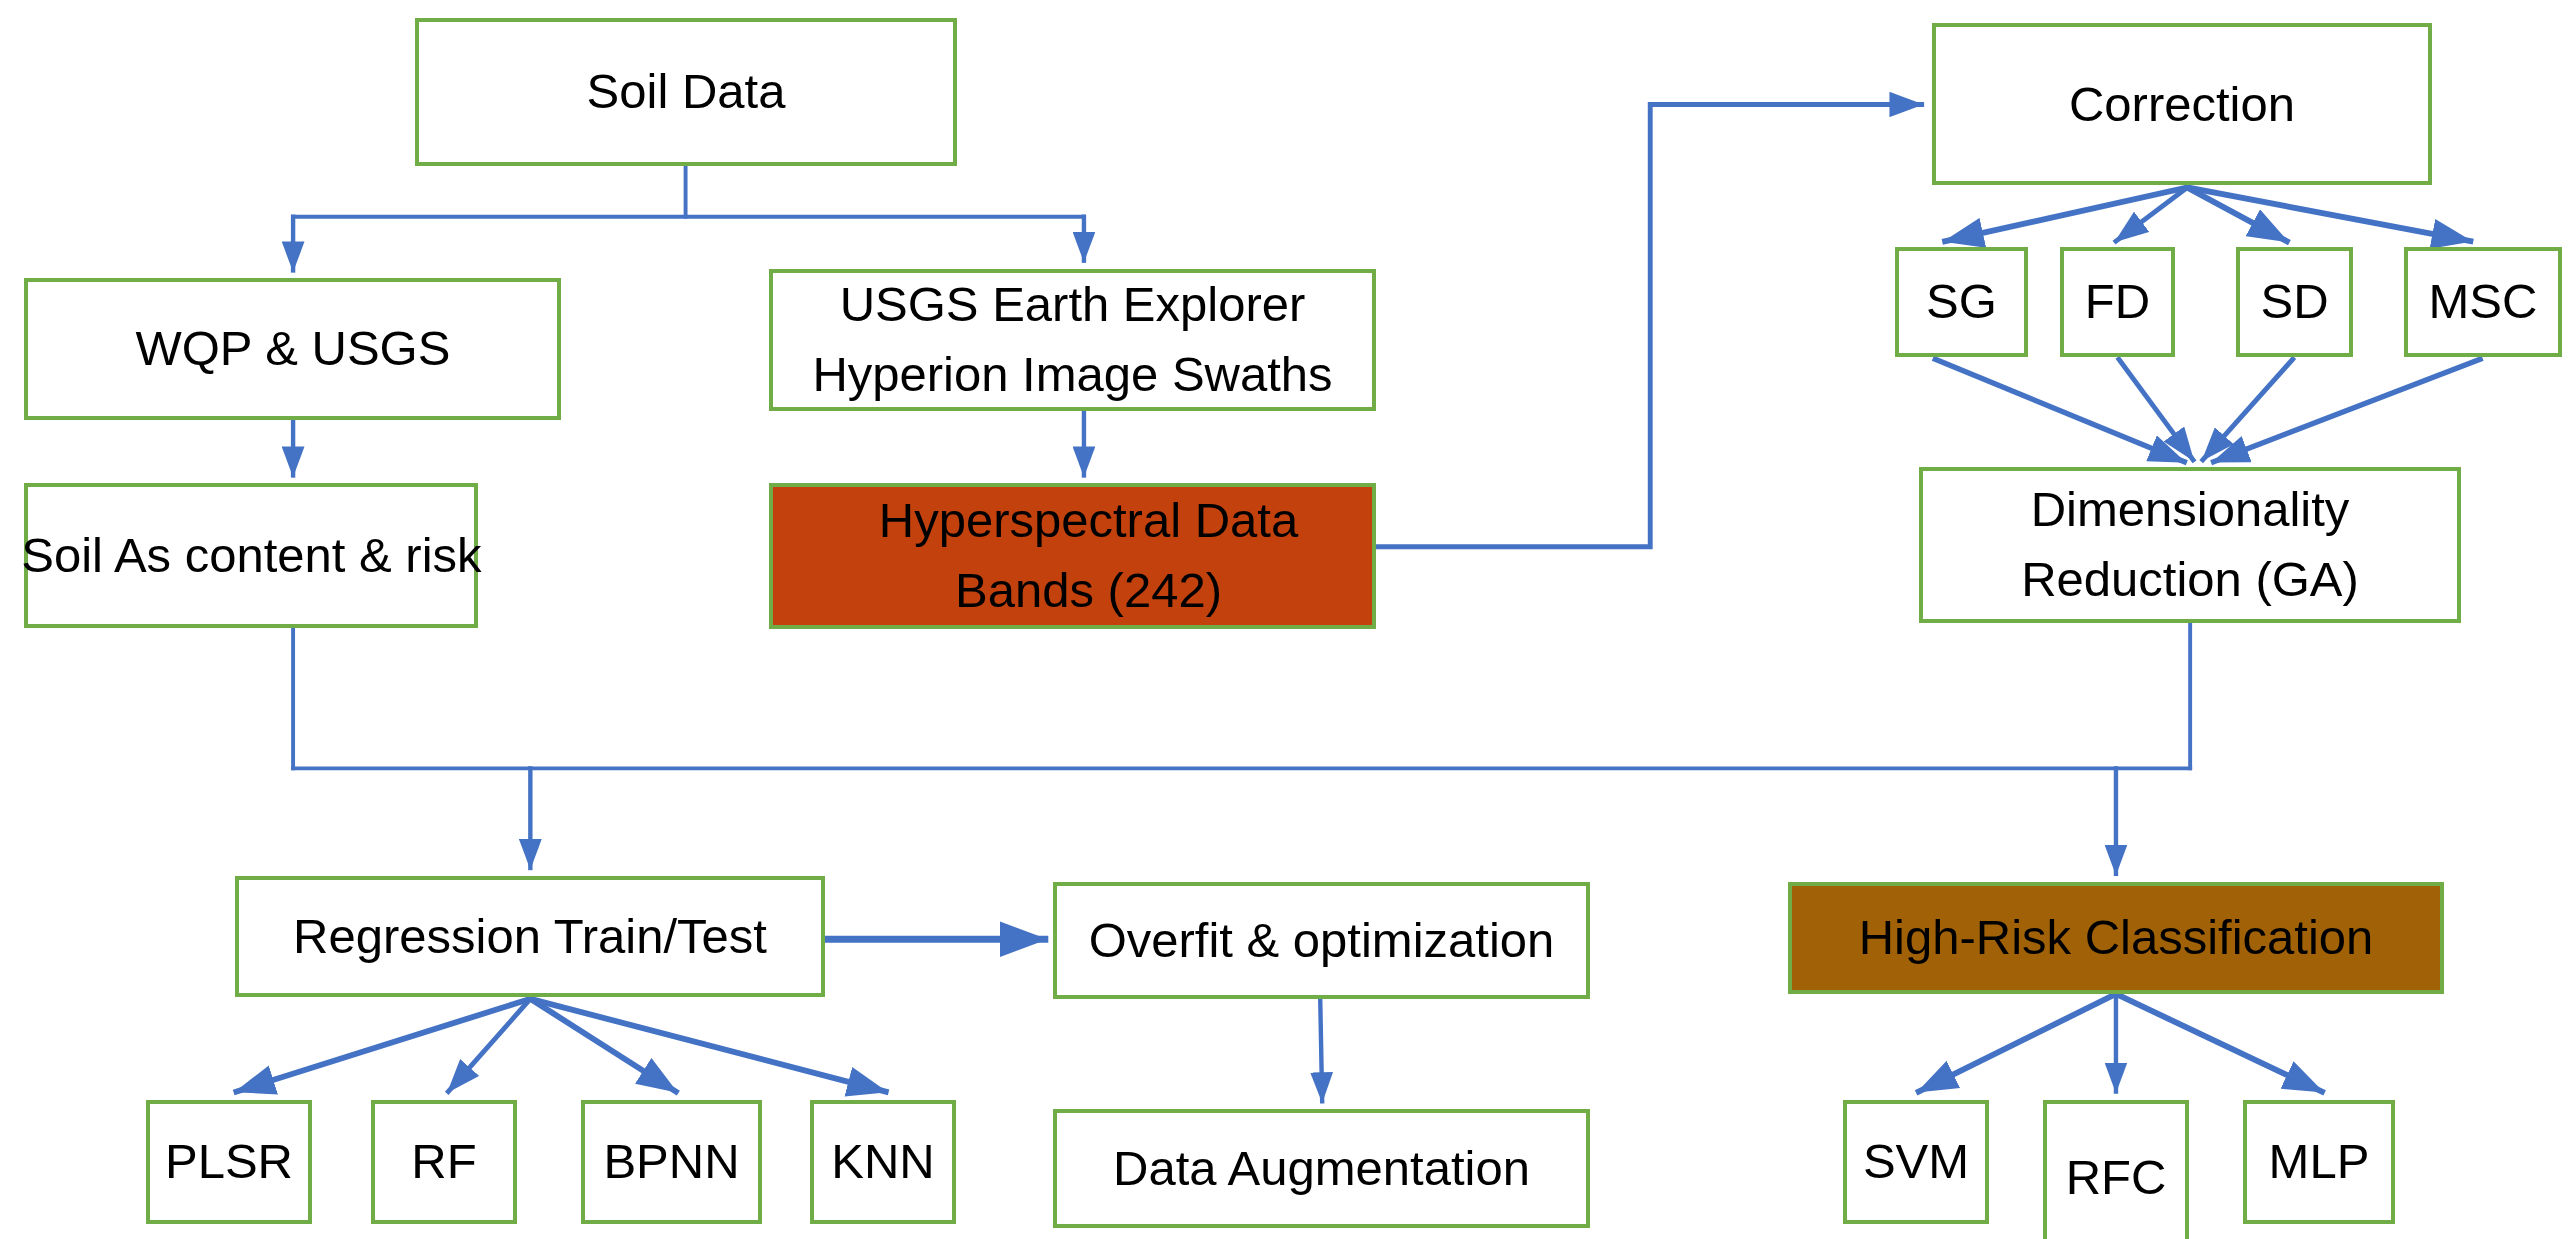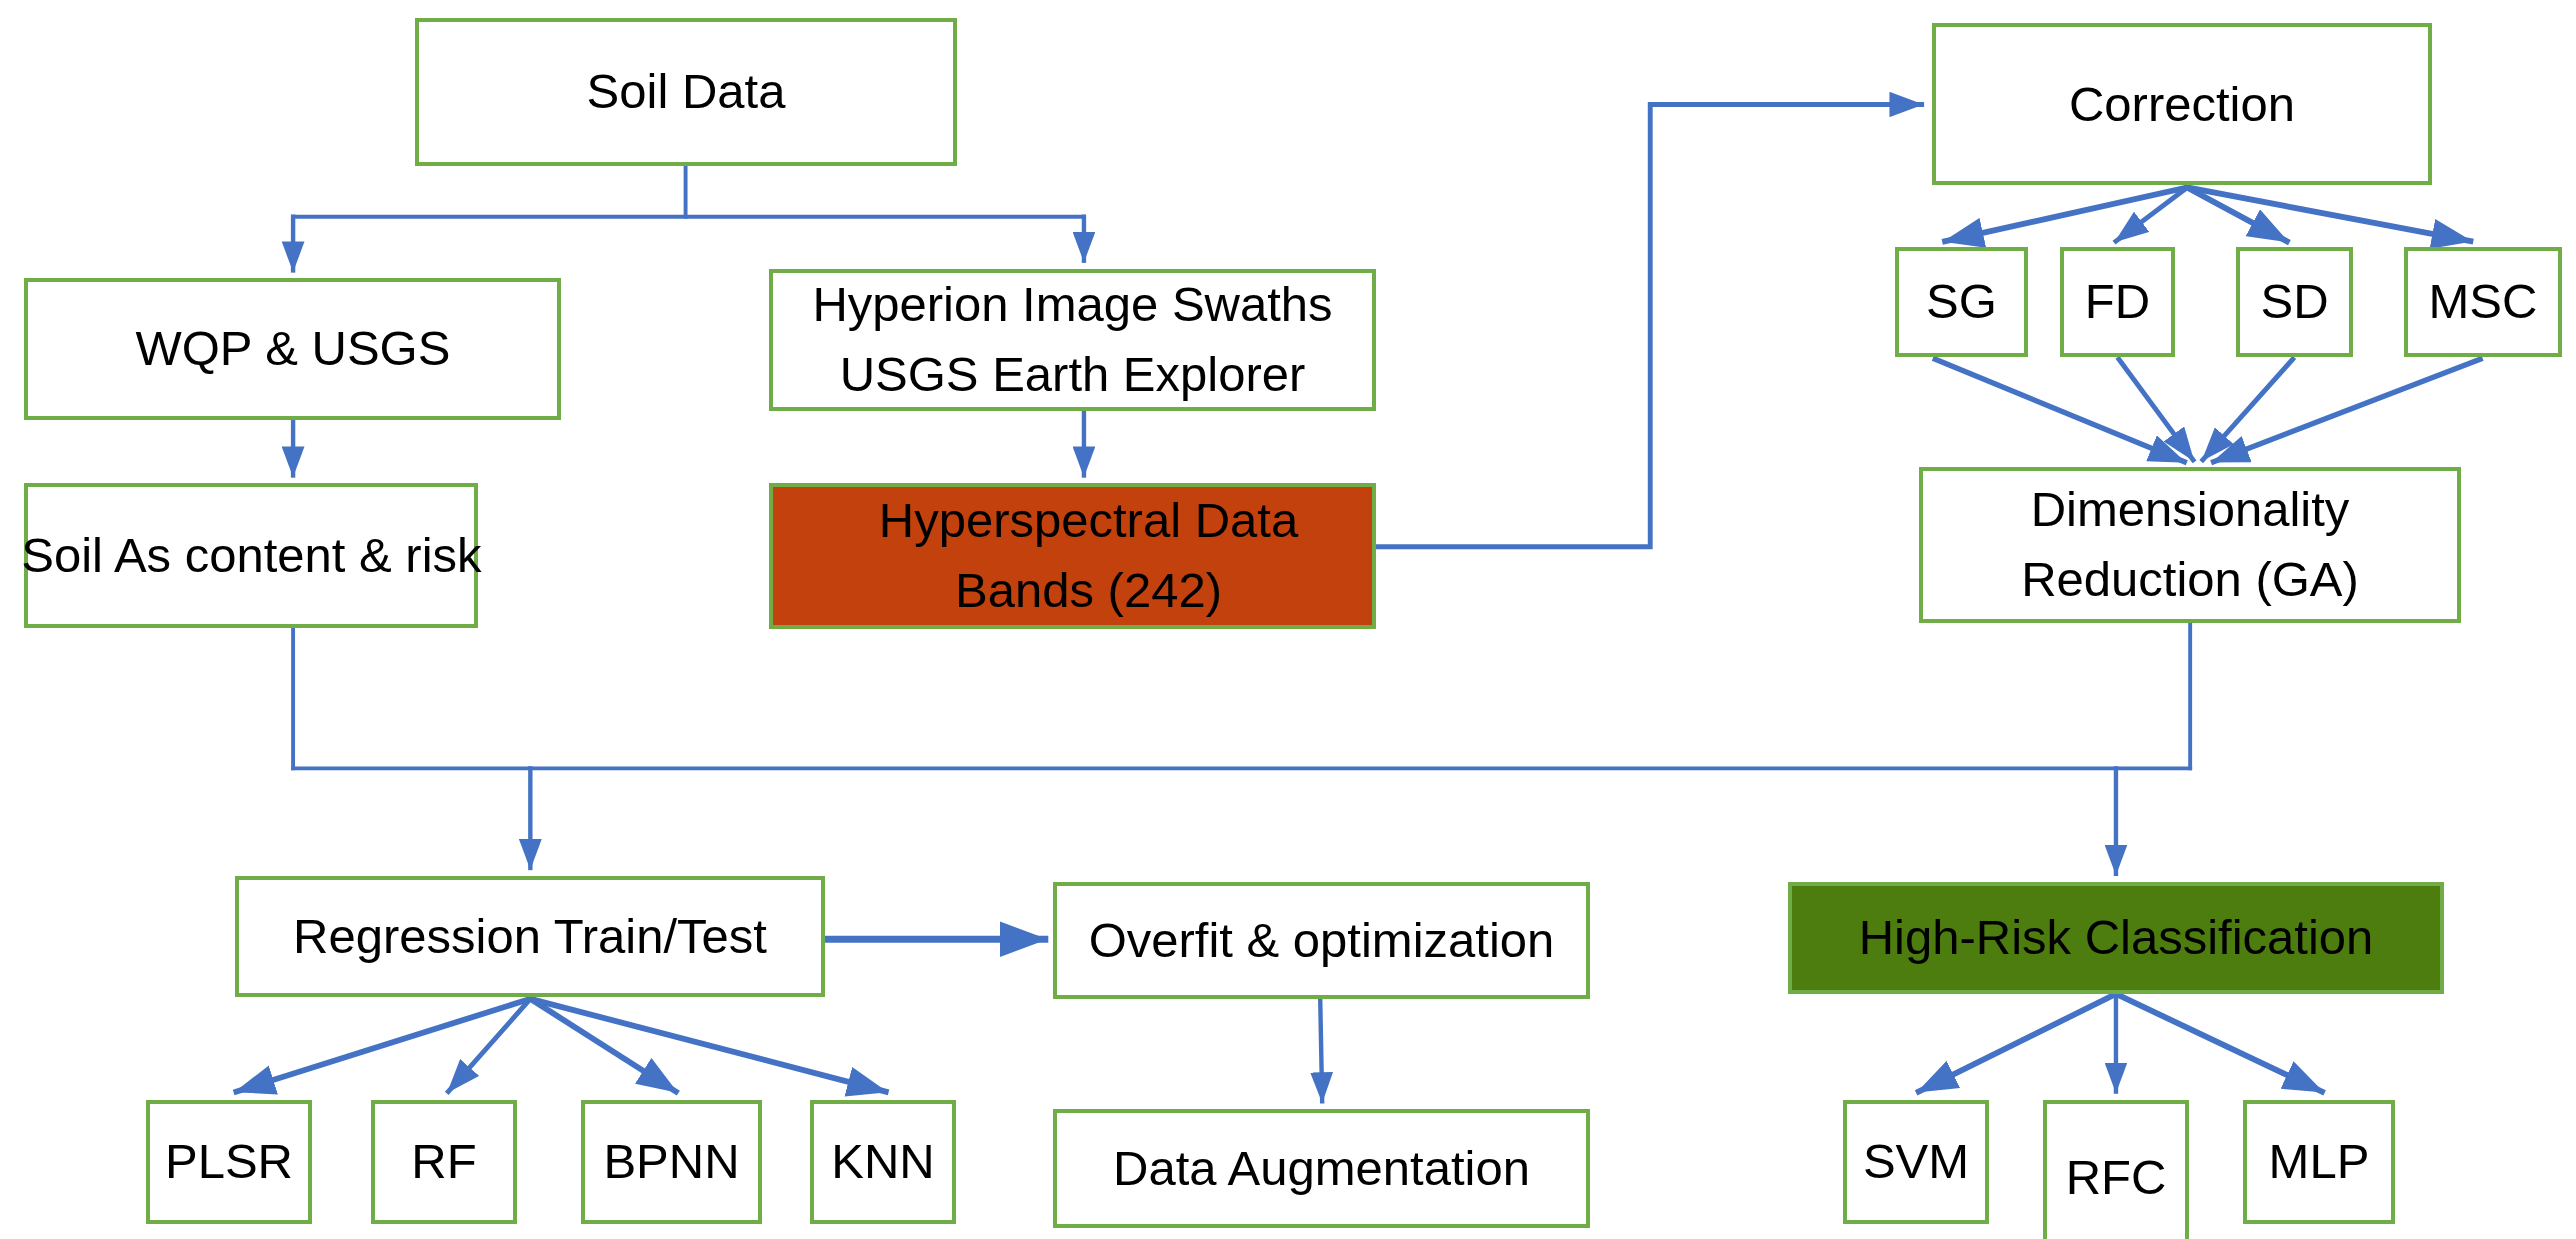--- a/index.html
+++ b/index.html
@@ -75,22 +75,22 @@
       <div class="node" style="left: 415px; top: 17.6px; width: 542px; height: 148px; border: 4.4px solid rgb(112, 173, 71); background: rgb(255, 255, 255); color: rgb(0, 0, 0); font-size: 49px;">
         <div>Soil Data</div>
       </div>
       <div class="node" style="left: 24.4px; top: 278px; width: 537px; height: 142px; border: 4.4px solid rgb(112, 173, 71); background: rgb(255, 255, 255); color: rgb(0, 0, 0); font-size: 49px;">
         <div>WQP &amp; USGS</div>
       </div>
       <div class="node" style="left: 24.4px; top: 483px; width: 454px; height: 145px; border: 4.4px solid rgb(112, 173, 71); background: rgb(255, 255, 255); color: rgb(0, 0, 0); font-size: 49px;">
         <div>Soil As content &amp; risk</div>
       </div>
       <div class="node" style="left: 769px; top: 269px; width: 607px; height: 142px; border: 4.4px solid rgb(112, 173, 71); background: rgb(255, 255, 255); color: rgb(0, 0, 0); font-size: 49px;">
+        <div>USGS Earth Explorer</div>
         <div>Hyperion Image Swaths</div>
-        <div>USGS Earth Explorer</div>
       </div>
       <div class="node" style="left: 769px; top: 483px; width: 607px; height: 146px; border: 4.4px solid rgb(112, 173, 71); background: #c2410c; color: rgb(0, 0, 0); font-size: 49px; padding-left: 32px;">
         <div>Hyperspectral Data</div>
         <div>Bands (242)</div>
       </div>
       <div class="node" style="left: 1932px; top: 23.4px; width: 500px; height: 162px; border: 4.4px solid rgb(112, 173, 71); background: rgb(255, 255, 255); color: rgb(0, 0, 0); font-size: 49px;">
         <div>Correction</div>
       </div>
       <div class="node" style="left: 1867px; top: 247px; width: 133px; height: 110px; border: 4.4px solid rgb(112, 173, 71); background: rgb(255, 255, 255); color: rgb(0, 0, 0); font-size: 49px; margin-left: 28px;">
         <div>SG</div>
@@ -107,21 +107,21 @@
       <div class="node" style="left: 1919px; top: 467px; width: 542px; height: 156px; border: 4.4px solid rgb(112, 173, 71); background: rgb(255, 255, 255); color: rgb(0, 0, 0); font-size: 49px;">
         <div>Dimensionality</div>
         <div>Reduction (GA)</div>
       </div>
       <div class="node" style="left: 235px; top: 876px; width: 590px; height: 121px; border: 4.4px solid rgb(112, 173, 71); background: rgb(255, 255, 255); color: rgb(0, 0, 0); font-size: 49px;">
         <div>Regression Train/Test</div>
       </div>
       <div class="node" style="left: 1053px; top: 882px; width: 537px; height: 117px; border: 4.4px solid rgb(112, 173, 71); background: rgb(255, 255, 255); color: rgb(0, 0, 0); font-size: 49px; justify-content: center;">
         <div>Overfit &amp; optimization</div>
       </div>
-      <div class="node" style="left: 1788px; top: 882px; width: 656px; height: 112px; border: 4.4px solid rgb(112, 173, 71); background: #4d7c0f; color: rgb(0, 0, 0); font-size: 49px;">
+      <div class="node" style="left: 1788px; top: 882px; width: 656px; height: 112px; border: 4.4px solid rgb(112, 173, 71); background: #a16207; color: rgb(0, 0, 0); font-size: 49px;">
         <div>High-Risk Classification</div>
       </div>
       <div class="node" style="left: 146px; top: 1100px; width: 166px; height: 124px; border: 4.4px solid rgb(112, 173, 71); background: rgb(255, 255, 255); color: rgb(0, 0, 0); font-size: 49px;">
         <div>PLSR</div>
       </div>
       <div class="node" style="left: 371px; top: 1100px; width: 146px; height: 124px; border: 4.4px solid rgb(112, 173, 71); background: rgb(255, 255, 255); color: rgb(0, 0, 0); font-size: 49px;">
         <div>RF</div>
       </div>
       <div class="node" style="left: 581px; top: 1100px; width: 181px; height: 124px; border: 4.4px solid rgb(112, 173, 71); background: rgb(255, 255, 255); color: rgb(0, 0, 0); font-size: 49px;">
         <div>BPNN</div>

